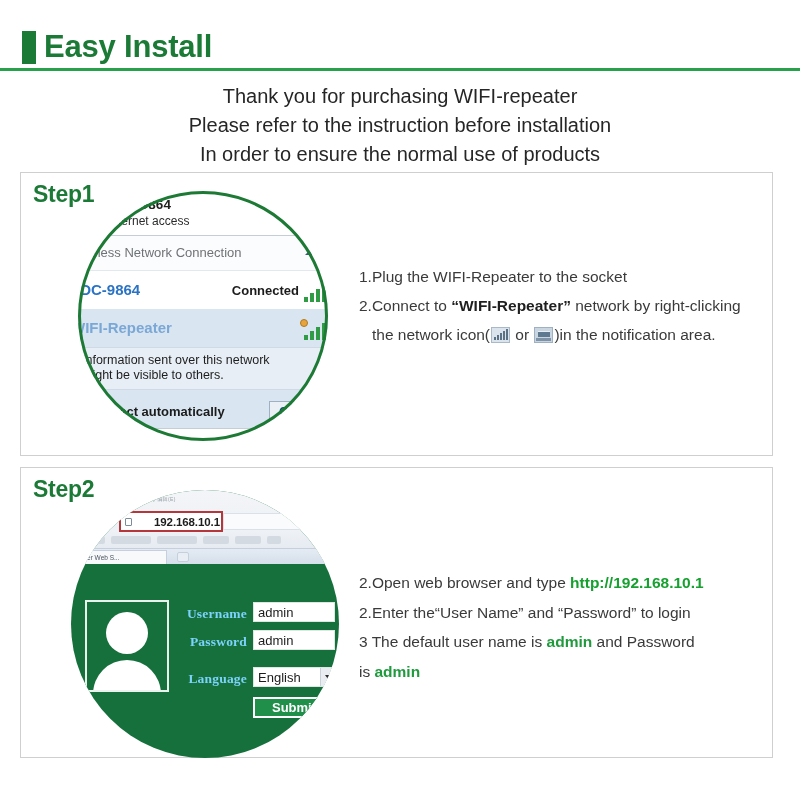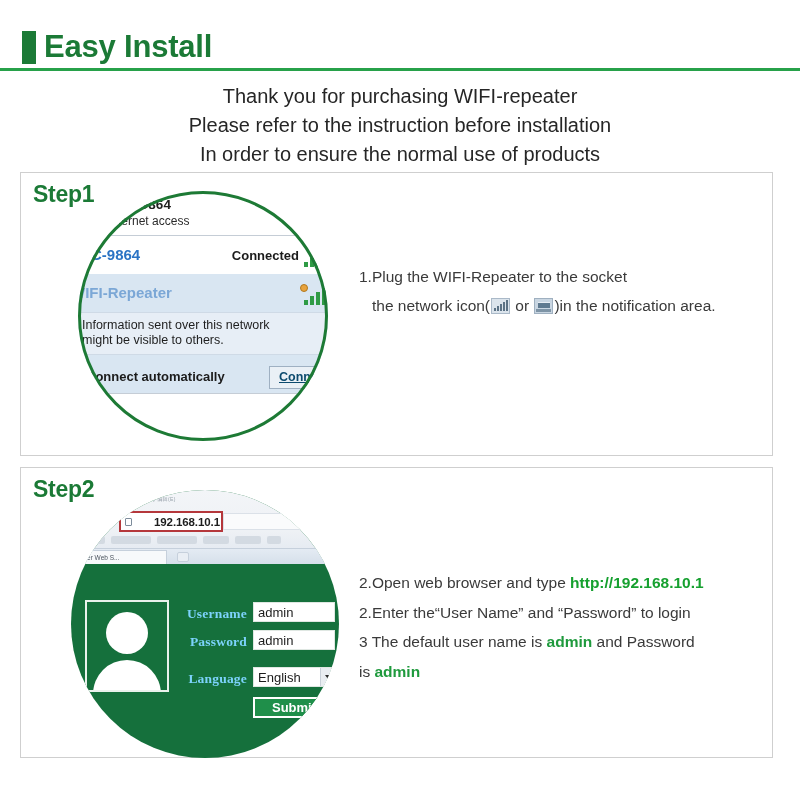--- a/index.html
+++ b/index.html
@@ -297,20 +297,24 @@
               <b style="left:6px;width:3px;height:8px;background:#8a9aa6;"></b>
               <b style="left:10px;width:3px;height:12px;background:#8a9aa6;"></b>
               <b style="left:14px;width:3px;height:16px;background:#8a9aa6;"></b>
             </div>
           </div>
           <div class="tt-name">TDC-9864</div>
           <div class="tt-sub">Internet access</div>
         </div>
 
         <div id="wifi-list">
+          <div class="wl-header">
+            <div class="wl-title">Wireless Network Connection</div>
+            <div class="wl-chevron"></div>
+          </div>
 
           <div class="wl-row">
             <div class="ssid">TDC-9864</div>
             <div class="status">Connected</div>
             <div class="sig">
               <b></b>
                 <b></b>
                 <b></b>
                 <b></b>
             </div>
@@ -344,20 +348,21 @@
 
         </div>
 
       </div>
     </div>
     <div id="step1-circle"></div>
   </div>
 
   <div id="step1-instructions" class="instructions">
     <div class="row">1.Plug the WIFI-Repeater to the socket</div>
+    <div class="row"><span>2.Connect to </span><span class="b">“WIFI-Repeater”</span><span> network by right-clicking</span></div>
     <div class="row"><span class="ind"></span><span>the network icon(</span><span class="mini-icon bars"><i></i><i></i><i></i><i></i><i></i></span><span> or </span><span class="mini-icon screen"><u></u><s></s></span><span>)in the notification area.</span></div>
   </div>
 </div>
 
 <div id="step2-panel" class="step-panel">
   <div class="step-label">Step2</div>
 
   <div id="step2-art">
     <div id="step2-circle">
 

